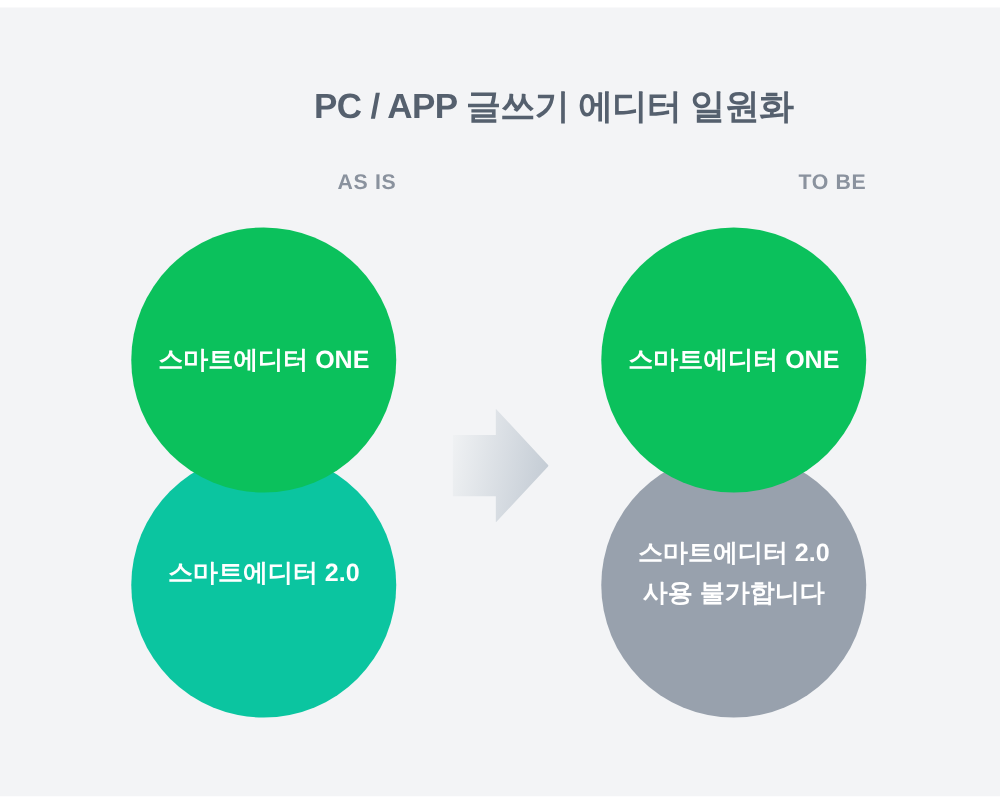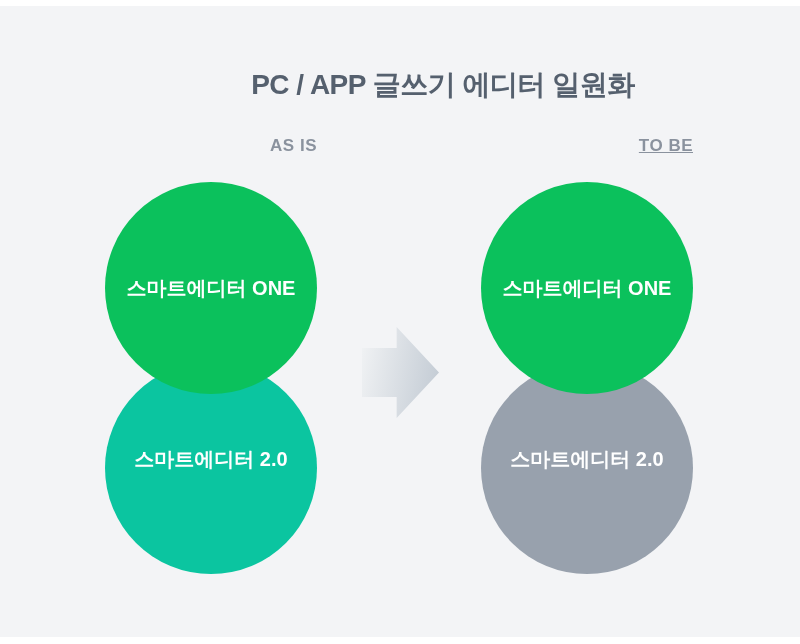--- a/index.html
+++ b/index.html
@@ -31,21 +31,21 @@
     position: absolute;
     top: 136px;
     width: 212px;
     text-align: right;
     font-size: 17px;
     font-weight: bold;
     letter-spacing: 0.5px;
     color: var(--label_text, #8a929e);
   }
   .col-label.asis { left: 105px; }
-  .col-label.tobe { left: 481px; text-decoration: underline; }
+  .col-label.tobe { left: 481px; }
   .circle {
     position: absolute;
     width: 212px; height: 212px;
     border-radius: 50%;
     display: flex;
     flex-direction: column;
     align-items: center;
     justify-content: center;
     text-align: center;
     color: var(--circle_text, #ffffff);
@@ -87,13 +87,14 @@
 </div>
 
 <div class="arrow"></div>
 
 <div class="circle green row-top col-right">
   <span>스마트에디터 ONE</span>
 </div>
 
 <div class="circle gray row-bottom col-right">
   <span>스마트에디터 2.0</span>
+  <span>사용 불가합니다</span>
 </div>
 
 </body></html>

